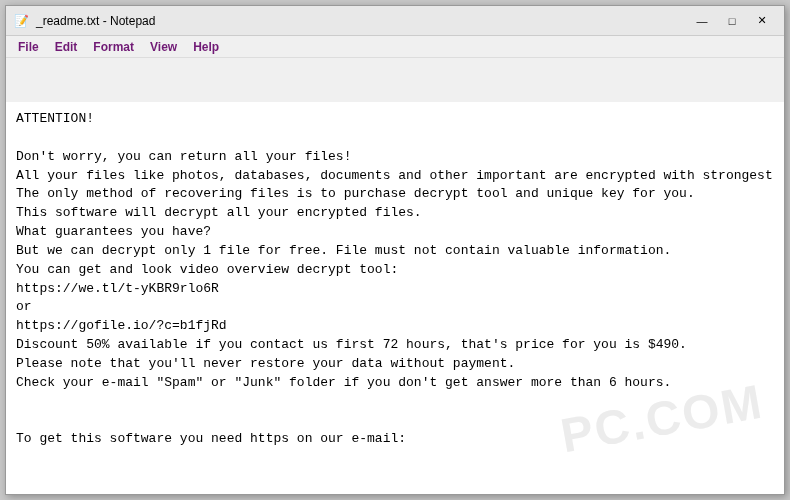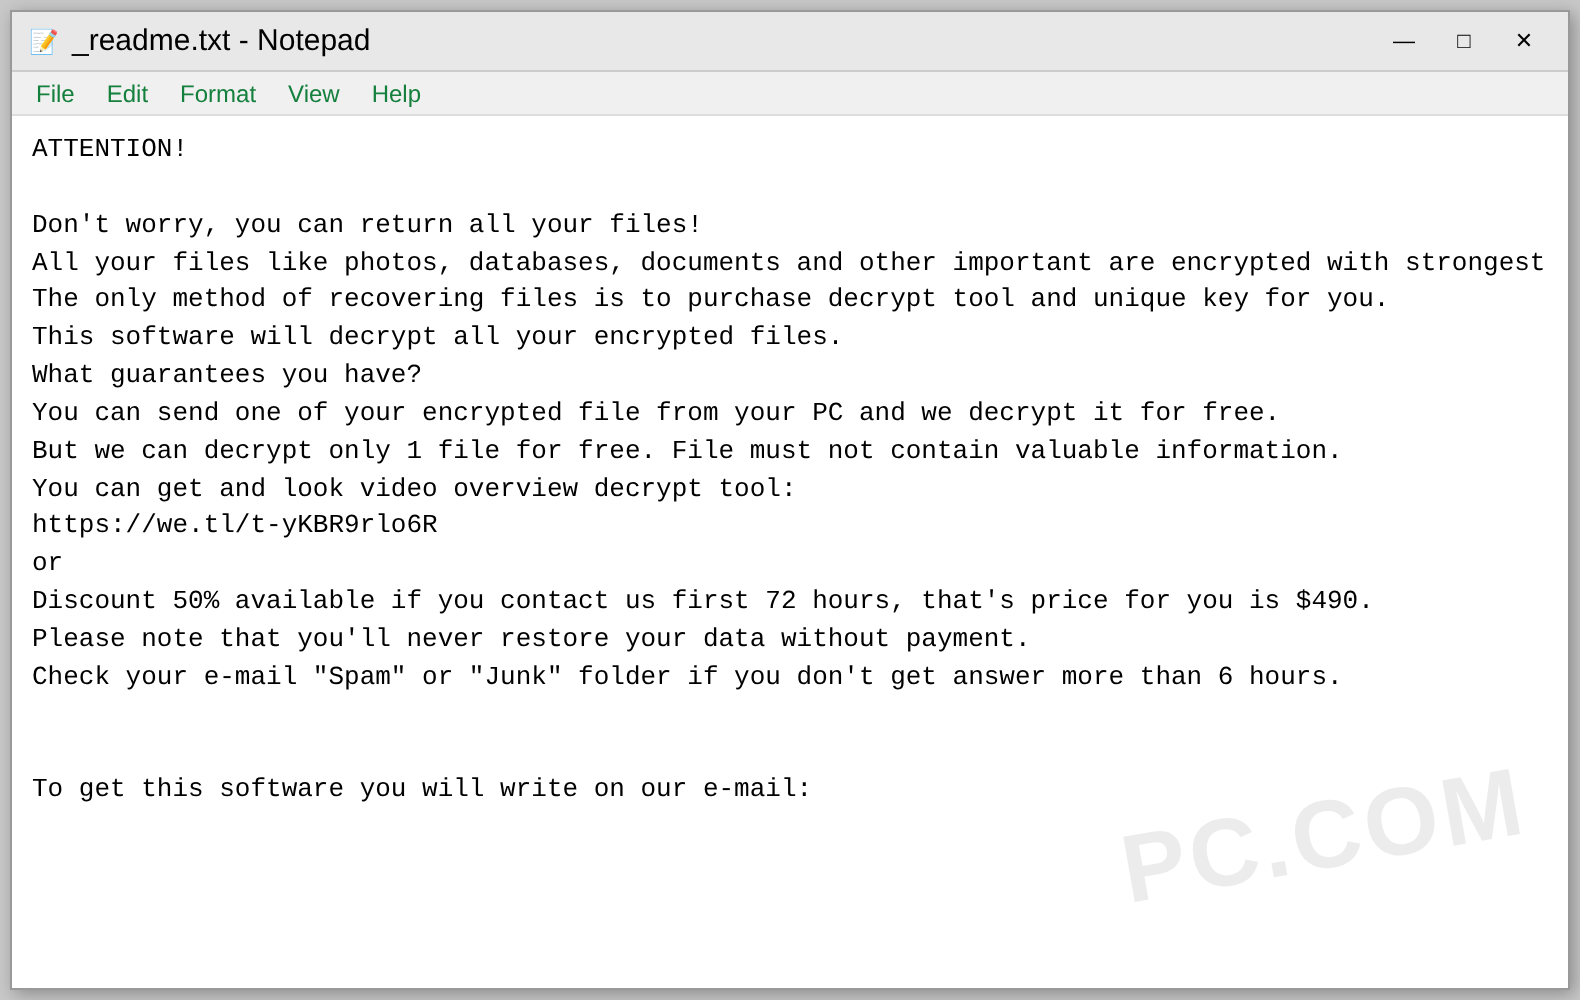--- a/index.html
+++ b/index.html
@@ -43,21 +43,21 @@
       height: 16px;
       margin-right: 6px;
       display: flex;
       align-items: center;
       justify-content: center;
       font-size: 12px;
     }
 
     .title-bar-text {
       flex: 1;
-      font-size: 15px;
+      font-size: 12px;
       color: #000;
     }
 
     .title-bar-controls {
       display: flex;
       gap: 2px;
     }
 
     .title-bar-btn {
       width: 28px;
@@ -78,33 +78,35 @@
       display: flex;
       align-items: center;
       padding: 0 4px;
       border-bottom: 1px solid #ddd;
       font-size: 12px;
     }
 
     .menu-item {
       padding: 2px 8px;
       cursor: pointer;
-      color: #15803d;
+      color: #701a75;
+      font-weight: bold;
     }
 
     .content-area {
       flex: 1;
       background: #fff;
       padding: 8px 10px;
       overflow-y: auto;
       font-family: 'Courier New', Lucida Console, monospace;
       font-size: 13px;
       line-height: 1.45;
       color: #000;
       position: relative;
+      margin-top: 44px;
     }
 
     .content-area p {
       margin-bottom: 0;
       white-space: pre-wrap;
       word-break: break-word;
     }
 
     .watermark {
       position: absolute;
@@ -146,28 +148,28 @@
 
   <div style="display:flex; flex:1; overflow:hidden;">
     <div class="content-area" id="text-area">
       <p>ATTENTION!</p>
         <p>&nbsp;</p>
         <p>Don't worry, you can return all your files!</p>
         <p>All your files like photos, databases, documents and other important are encrypted with strongest</p>
         <p>The only method of recovering files is to purchase decrypt tool and unique key for you.</p>
         <p>This software will decrypt all your encrypted files.</p>
         <p>What guarantees you have?</p>
-        <p>You can send one of your encrypted file from your PC and we decrypt it for free.</p>
         <p>But we can decrypt only 1 file for free. File must not contain valuable information.</p>
         <p>You can get and look video overview decrypt tool:</p>
         <p>https://we.tl/t-yKBR9rlo6R</p>
         <p>or</p>
+        <p>https://gofile.io/?c=b1fjRd</p>
         <p>Discount 50% available if you contact us first 72 hours, that's price for you is $490.</p>
         <p>Please note that you'll never restore your data without payment.</p>
         <p>Check your e-mail "Spam" or "Junk" folder if you don't get answer more than 6 hours.</p>
         <p>&nbsp;</p>
         <p>&nbsp;</p>
-        <p>To get this software you will write on our e-mail:</p>
+        <p>To get this software you need https on our e-mail:</p>
         <p>&nbsp;</p>
         <div class="watermark">PC.COM</div>
     </div>
   </div>
 </div>
 
 </body></html>

